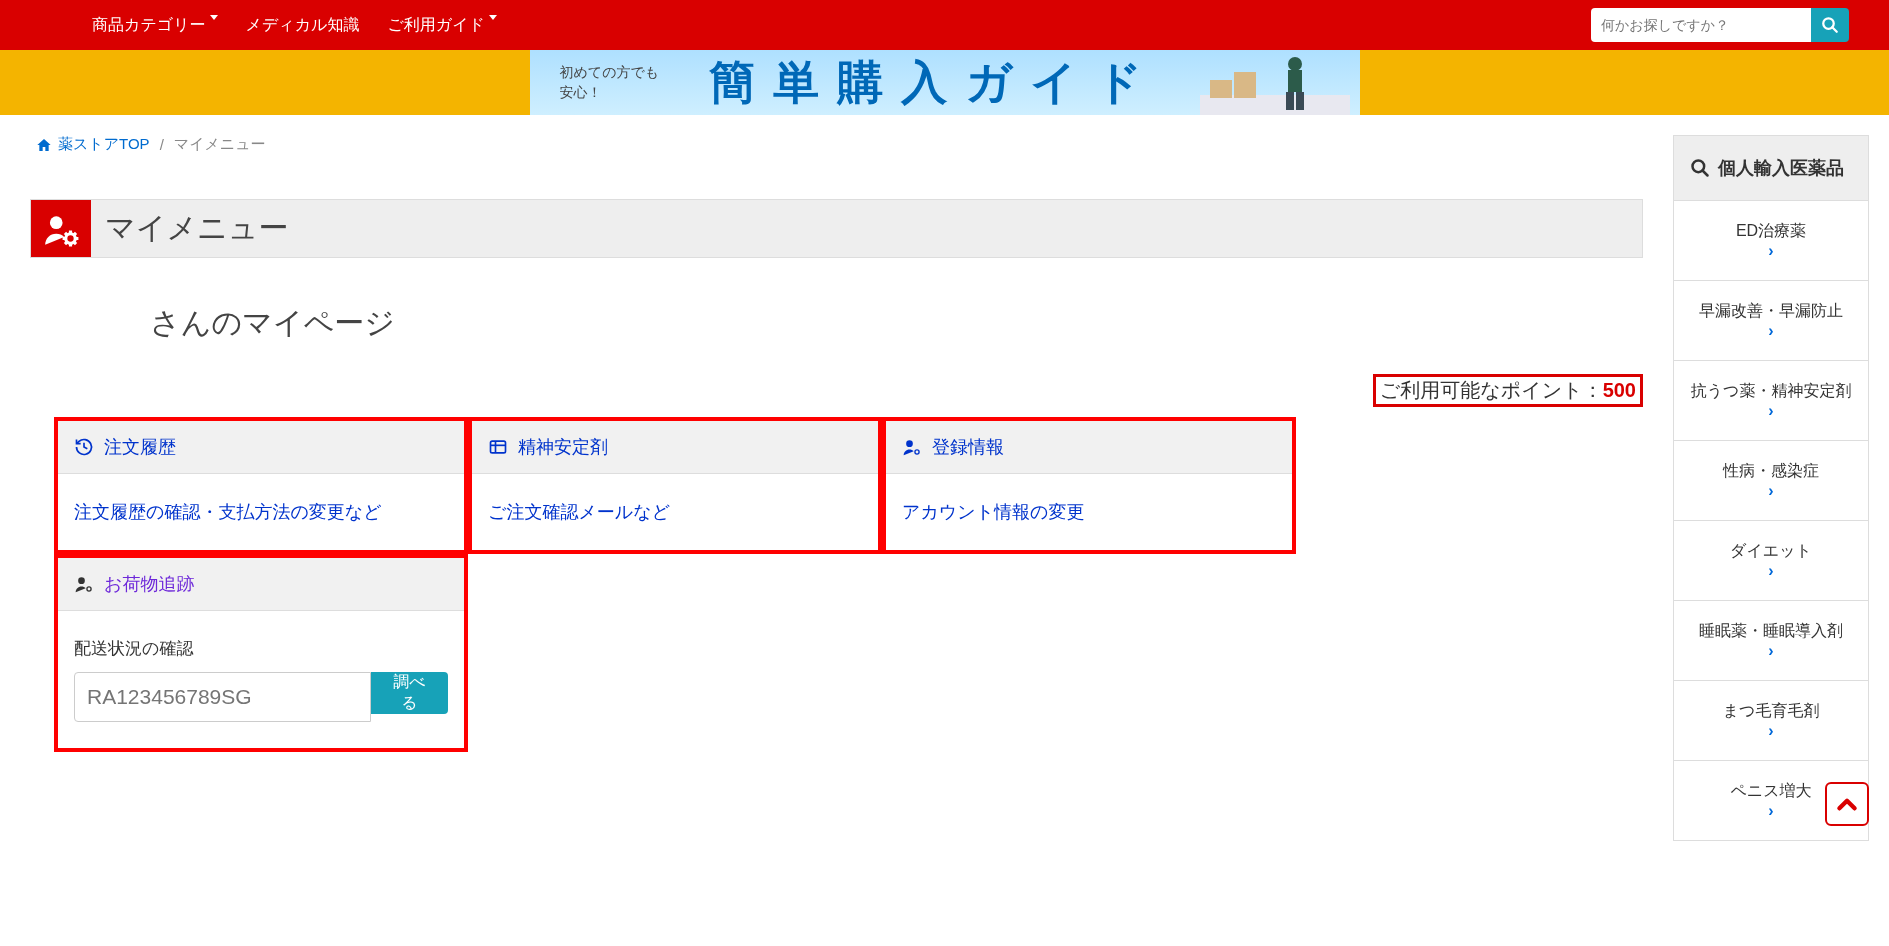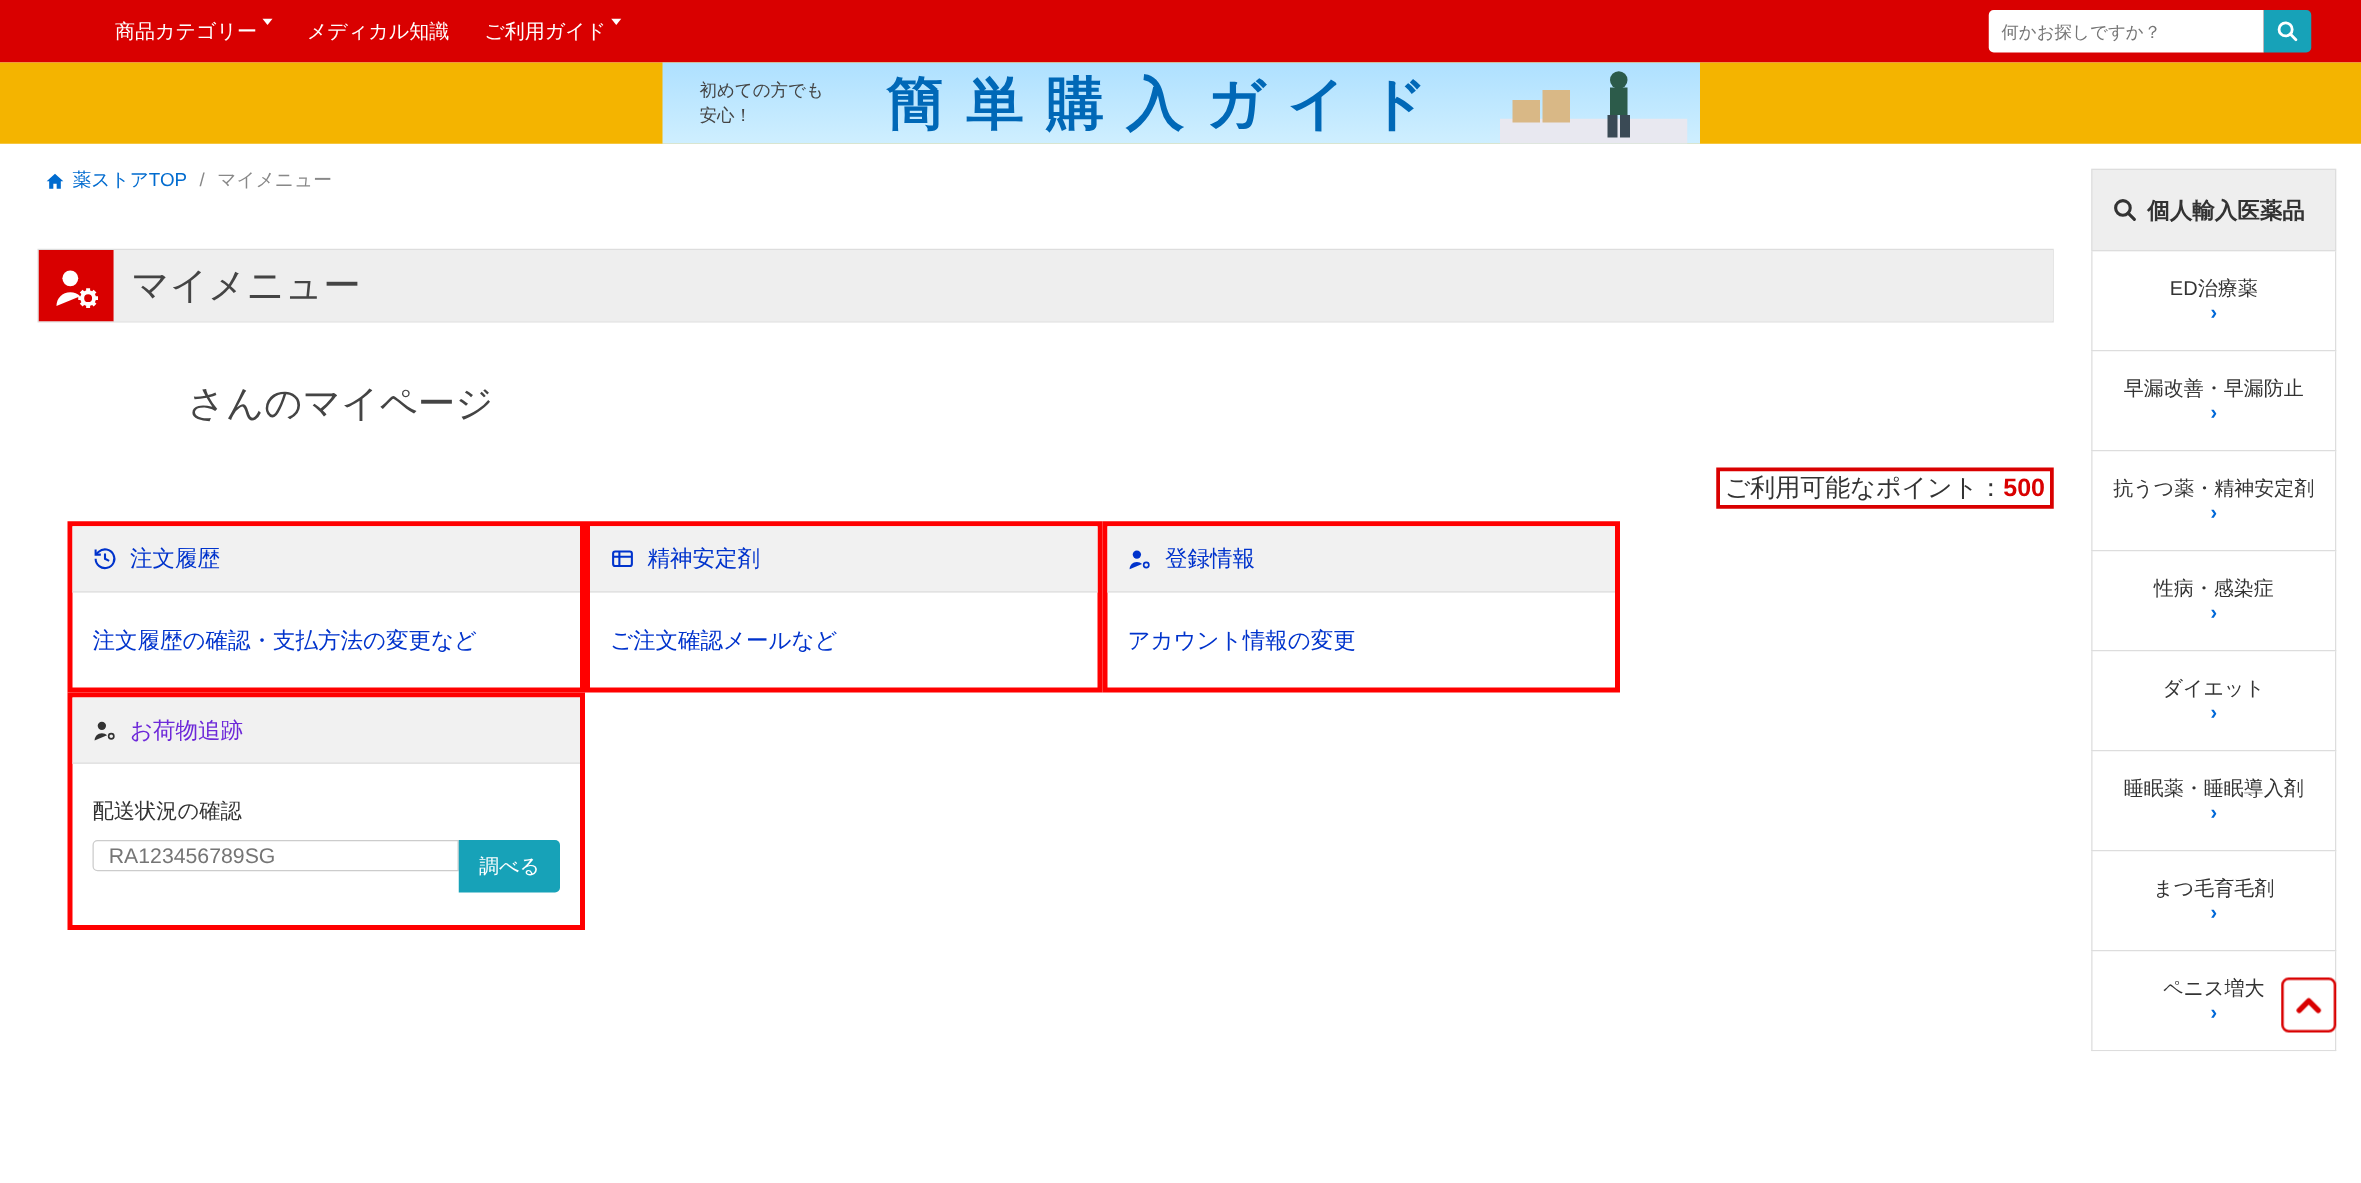--- a/index.html
+++ b/index.html
@@ -199,25 +199,25 @@
 }
 .card-body .label {
   color: #333;
   font-size: 17px;
   display: block;
   margin-bottom: 12px;
 }
 .track-row { display:flex; }
 .track-input {
   flex: 1;
-  height: 25px;
+  height: 50px;
   border: 1px solid #ccc;
   border-radius: 4px 0 0 4px;
   padding: 0 12px;
-  font-size: 17px;
+  font-size: 21px;
   color: #666;
 }
 .track-btn {
   height: 42px;
   padding: 0 16px;
   background: #17a2b8;
   color: #fff;
   border: none;
   border-radius: 0 4px 4px 0;
   font-size: 16px;

